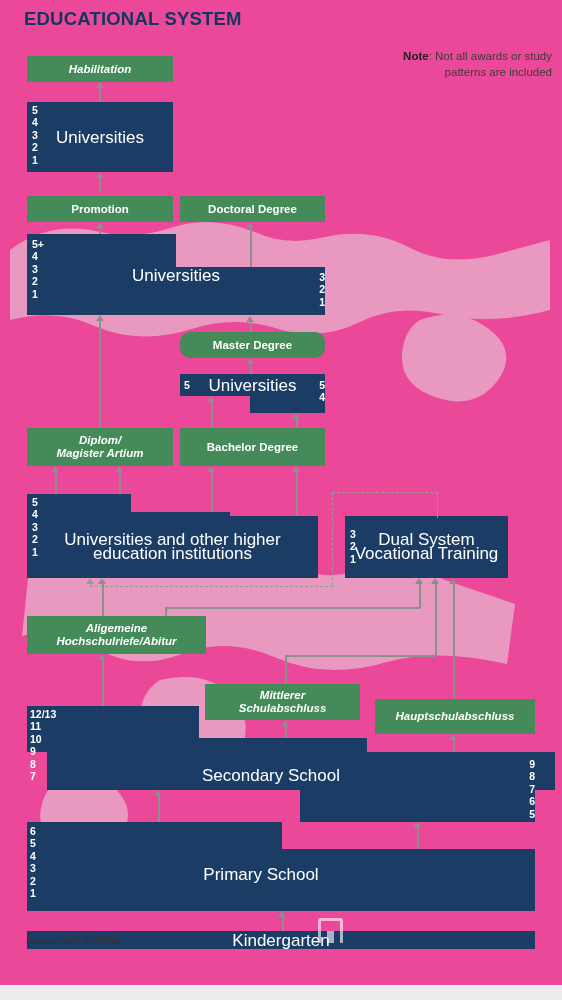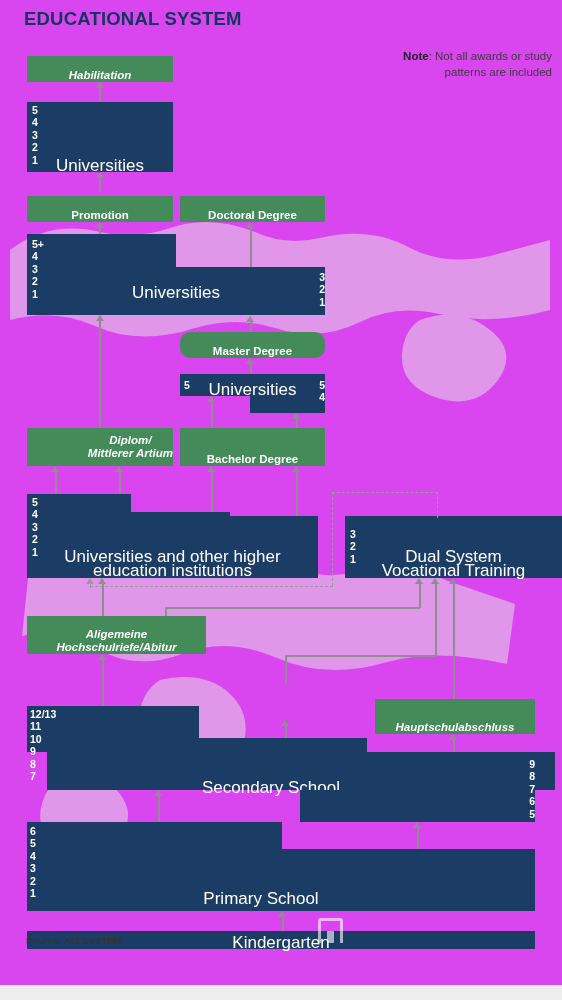--- a/index.html
+++ b/index.html
@@ -3,39 +3,39 @@
 <meta charset="utf-8">
 <style>
   html,body{margin:0;padding:0;}
   body{
     width:562px;height:1000px;
     background:#f2f2f2;
     font-family:"Liberation Sans", sans-serif;
     overflow:hidden;
     position:relative;
   }
-  #stage{position:absolute;left:0;top:0;width:562px;height:1000px;background:#d946ef;overflow:hidden;}
+  #stage{position:absolute;left:0;top:0;width:562px;height:1000px;background:#ec4899;overflow:hidden;}
 
   
   .worldmap{position:absolute;left:0;top:0;width:562px;height:1000px;opacity:.5;pointer-events:none;}
 
   .title{
     position:absolute;left:24px;top:8px;
     font-size:18.5px;font-weight:bold;letter-spacing:.2px;
     color:#13355e;
   }
   .note{
     position:absolute;left:402px;top:48px;width:150px;
     text-align:right;font-size:11.5px;line-height:16px;color:#3c3c3c;
   }
   .note b{color:#222;}
 
   .box{
     position:absolute;box-sizing:border-box;
-    display:flex;align-items:flex-end;justify-content:center;
+    display:flex;align-items:center;justify-content:center;
     text-align:center;color:#ffffff;
     font-size:11.5px;line-height:13px;
   }
   .navy{background:#1b3c65;}
   .green{background:#448b59;font-style:italic;font-weight:bold;}
   .green.plain{font-style:normal;font-weight:bold;}
   .navy .lbl{font-weight:normal;font-size:17px;}
 
   
   .grades{
@@ -162,21 +162,21 @@
   <div class="grades right" style="right:237px;top:379px;white-space:pre;">5
 4</div>
 
   <div class="ln vl" style="left:211px;top:402px;height:26px;"></div>
   <div class="arrow" style="left:207.3px;top:396px;"></div>
   <div class="ln vl" style="left:296px;top:419px;height:10px;"></div>
   <div class="arrow" style="left:292.3px;top:413px;"></div>
 
   <div class="box green" style="left:27px;top:428px;width:146px;height:38px;flex-direction:column;">
     <span style="white-space:pre-line;">Diplom/
-Mittlerer Artium</span>
+Magister Artium</span>
   </div>
   <div class="box green plain" style="left:180px;top:428px;width:145px;height:38px;">
     <span>Bachelor Degree</span>
   </div>
 
   <div class="ln vl" style="left:99.2px;top:321px;height:107px;"></div>
   <div class="arrow" style="left:95.5px;top:315px;"></div>
 
   <div class="ln vl" style="left:55px;top:472px;height:22px;"></div>
   <div class="arrow" style="left:51.3px;top:466px;"></div>
@@ -192,21 +192,21 @@
   <div class="box navy" style="left:27px;top:516px;width:291px;height:62px;">
     <span class="lbl" style="white-space:pre-line;line-height:14px;">Universities and other higher
 education institutions</span>
   </div>
   <div class="grades left" style="left:32px;top:496px;white-space:pre;">5
 4
 3
 2
 1</div>
 
-  <div class="box navy" style="left:345px;top:516px;width:217px;height:62px;">
+  <div class="box navy" style="left:345px;top:516px;width:163px;height:62px;">
     <span class="lbl" style="white-space:pre-line;line-height:14px;">Dual System
 Vocational Training</span>
   </div>
   <div class="grades left" style="left:350px;top:528px;white-space:pre;">3
 2
 1</div>
 
   <div class="dash-v" style="left:437px;top:492px;height:26px;"></div>
   <div class="dash-h" style="left:332px;top:492px;width:106px;"></div>
   <div class="dash-v" style="left:332px;top:492px;height:94px;"></div>
@@ -230,20 +230,24 @@
   <div class="box green" style="left:27px;top:616px;width:179px;height:38px;">
     <span style="white-space:pre-line;">Aligemeine
 Hochschulriefe/Abitur</span>
   </div>
   <div class="ln vl" style="left:102px;top:584px;height:32px;"></div>
   <div class="arrow" style="left:98.3px;top:578px;"></div>
 
   <div class="ln vl" style="left:102px;top:660px;height:46px;"></div>
   <div class="arrow" style="left:98.3px;top:654px;"></div>
 
+  <div class="box green" style="left:205px;top:684px;width:155px;height:36px;">
+    <span style="white-space:pre-line;">Mittlerer
+Schulabschluss</span>
+  </div>
   <div class="ln vl" style="left:285px;top:726px;height:12px;"></div>
   <div class="arrow" style="left:281.3px;top:720px;"></div>
 
   <div class="box green" style="left:375px;top:699px;width:160px;height:35px;">
     <span>Hauptschulabschluss</span>
   </div>
   <div class="ln vl" style="left:453px;top:740px;height:12px;"></div>
   <div class="arrow" style="left:449.3px;top:734px;"></div>
 
   <div class="box navy" style="left:27px;top:706px;width:172px;height:32px;"></div>

